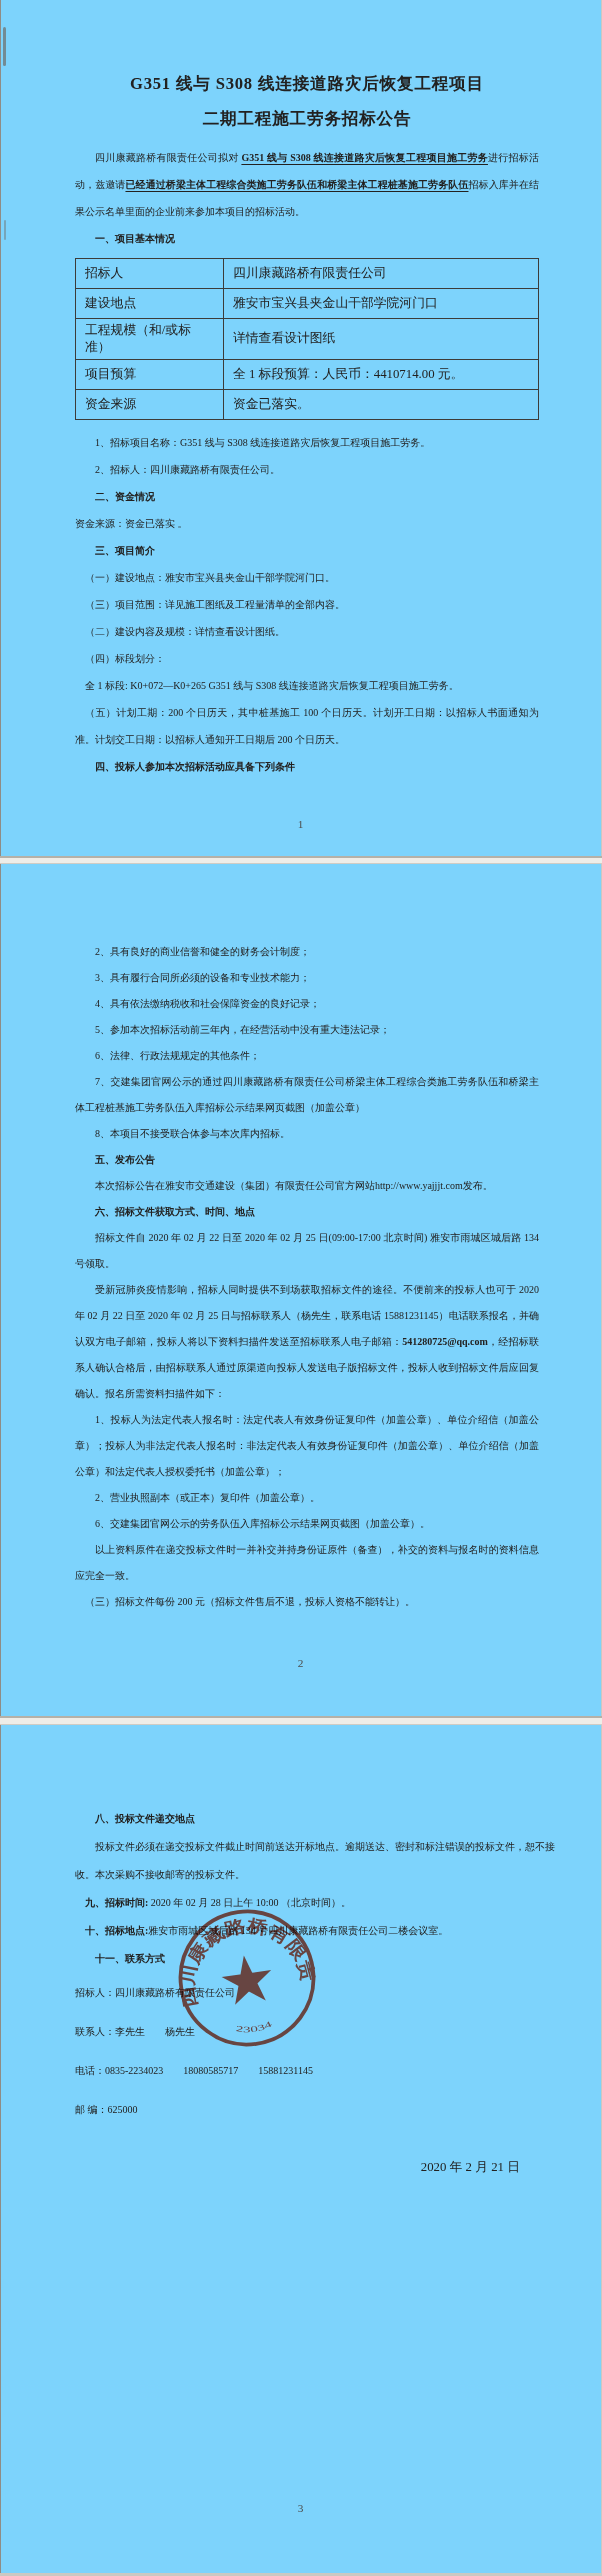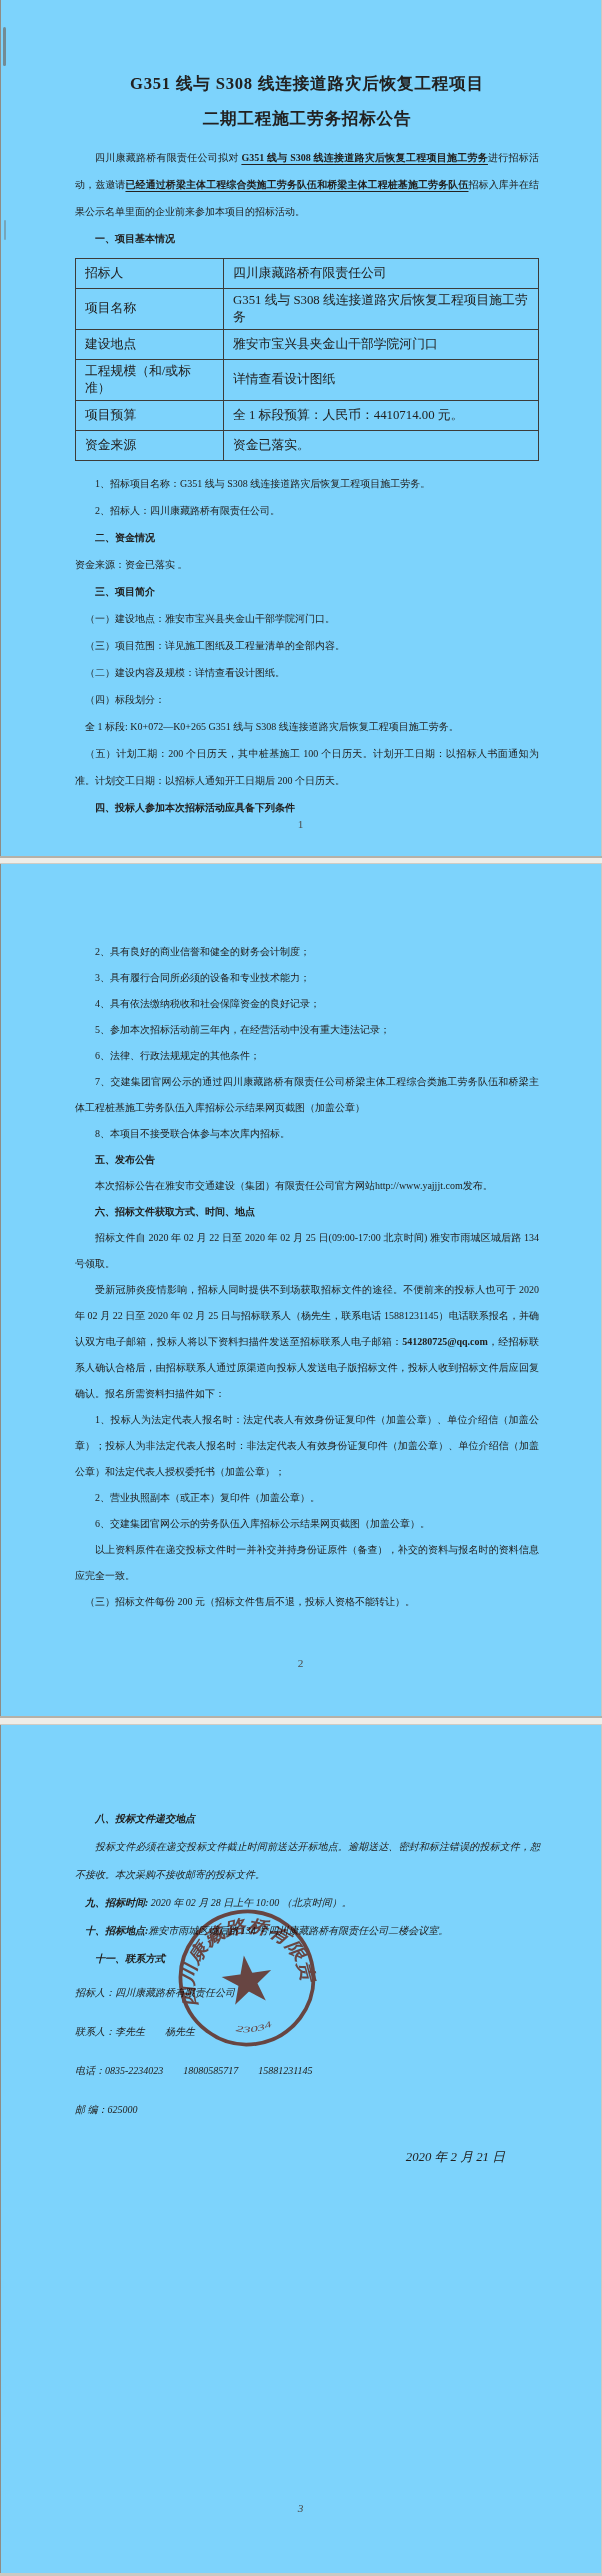--- a/index.html
+++ b/index.html
@@ -18,21 +18,21 @@
     overflow:hidden;
   }
   .page-gap {
     height:8.3px;
     background:#efede8;
     border-top:2.3px solid #b5b1a8;
     border-bottom:0.8px solid #cfccc5;
   }
   .page1 { height:856px; padding:66px 62px 0 74px; }
   .page2 { height:852px; padding:75px 62px 0 74px; }
-  .page3 { height:848px; padding:80px 61px 0 74px;font-style:italic; }
+  .page3 { height:848px; padding:80px 46px 0 74px; }
 
   .doc-title { text-align:center; font-size:16.6px; font-weight:bold; line-height:35px; letter-spacing:0.8px; }
   .title-block { margin-bottom:7.5px; }
 
   p, .h { font-size:10px; line-height:27px; text-align:justify; }
   .page2 p, .page2 .h { line-height:26px; }
   .page3 p, .page3 .h { line-height:28px; }
   .h { font-weight:bold; }
   .ind2 { text-indent:2em; }
   .ind1 { text-indent:1em; }
@@ -48,21 +48,21 @@
   table.info td {
     border:0.8px solid #3c3b39;
     font-size:12.8px;
     padding:3px 9px;
     height:30px;
     vertical-align:middle;
   }
   td.lab { width:148px; }
 
   .contact-line { line-height:39px !important; text-align:left; }
-  .date-line { text-align:right; padding-right:35px; margin-top:14px; font-size:12.8px; }
+  .date-line { text-align:right; padding-right:35px; margin-top:24px; font-size:12.8px; }
 
   .pageno {
     position:absolute; left:0; right:0; text-align:center;
     font-size:11.3px; color:#4c4b49; letter-spacing:0.8px;
   }
   .pageno-1 { bottom:25.6px; }
   .pageno-2 { bottom:47px; }
   .pageno-3 { bottom:59px; }
 
   .seal {
@@ -95,24 +95,20 @@
 
     <p class="ind2"><span>四川康藏路桥有限责任公司拟对 </span><span class="u">G351 线与 S308 线连接道路灾后恢复工程项目施工劳务</span><span>进行招标活动，兹邀请</span><span class="u">已经通过桥梁主体工程综合类施工劳务队伍和桥梁主体工程桩基施工劳务队伍</span><span>招标入库并在结果公示名单里面的企业前来参加本项目的招标活动。</span></p>
 
     <div class="h ind2">一、项目基本情况</div>
 
     <table class="info">
       <tbody>
         <tr>
           <td class="lab">招标人</td>
           <td>四川康藏路桥有限责任公司</td>
-        </tr>
-        <tr>
-          <td class="lab">项目名称</td>
-          <td>G351 线与 S308 线连接道路灾后恢复工程项目施工劳务</td>
         </tr>
         <tr>
           <td class="lab">建设地点</td>
           <td>雅安市宝兴县夹金山干部学院河门口</td>
         </tr>
         <tr>
           <td class="lab">工程规模（和/或标准）</td>
           <td>详情查看设计图纸</td>
         </tr>
         <tr>

